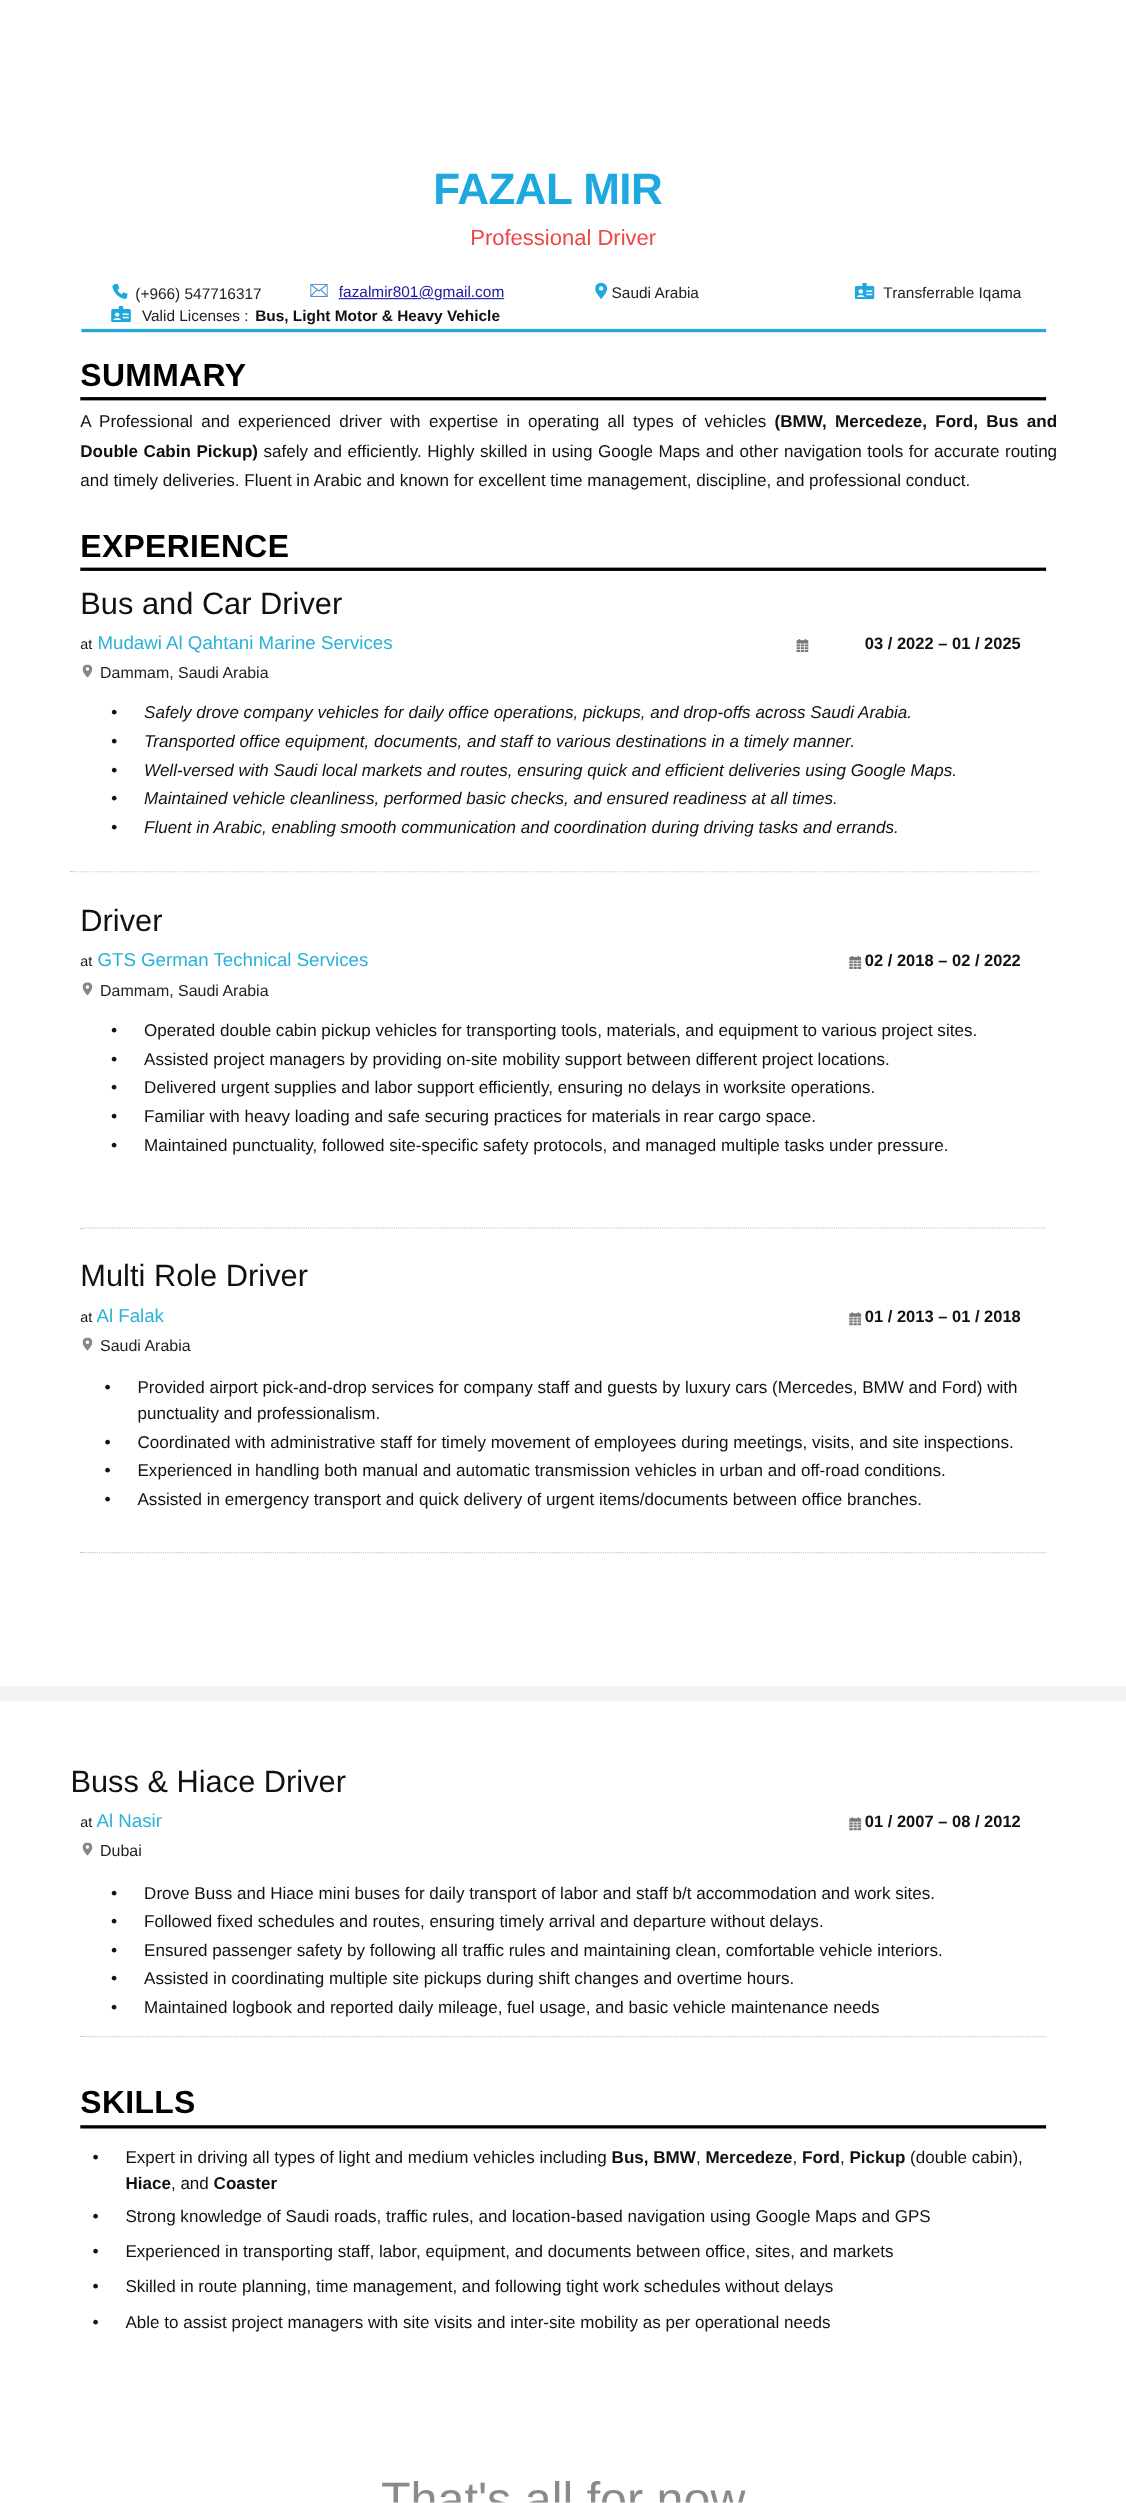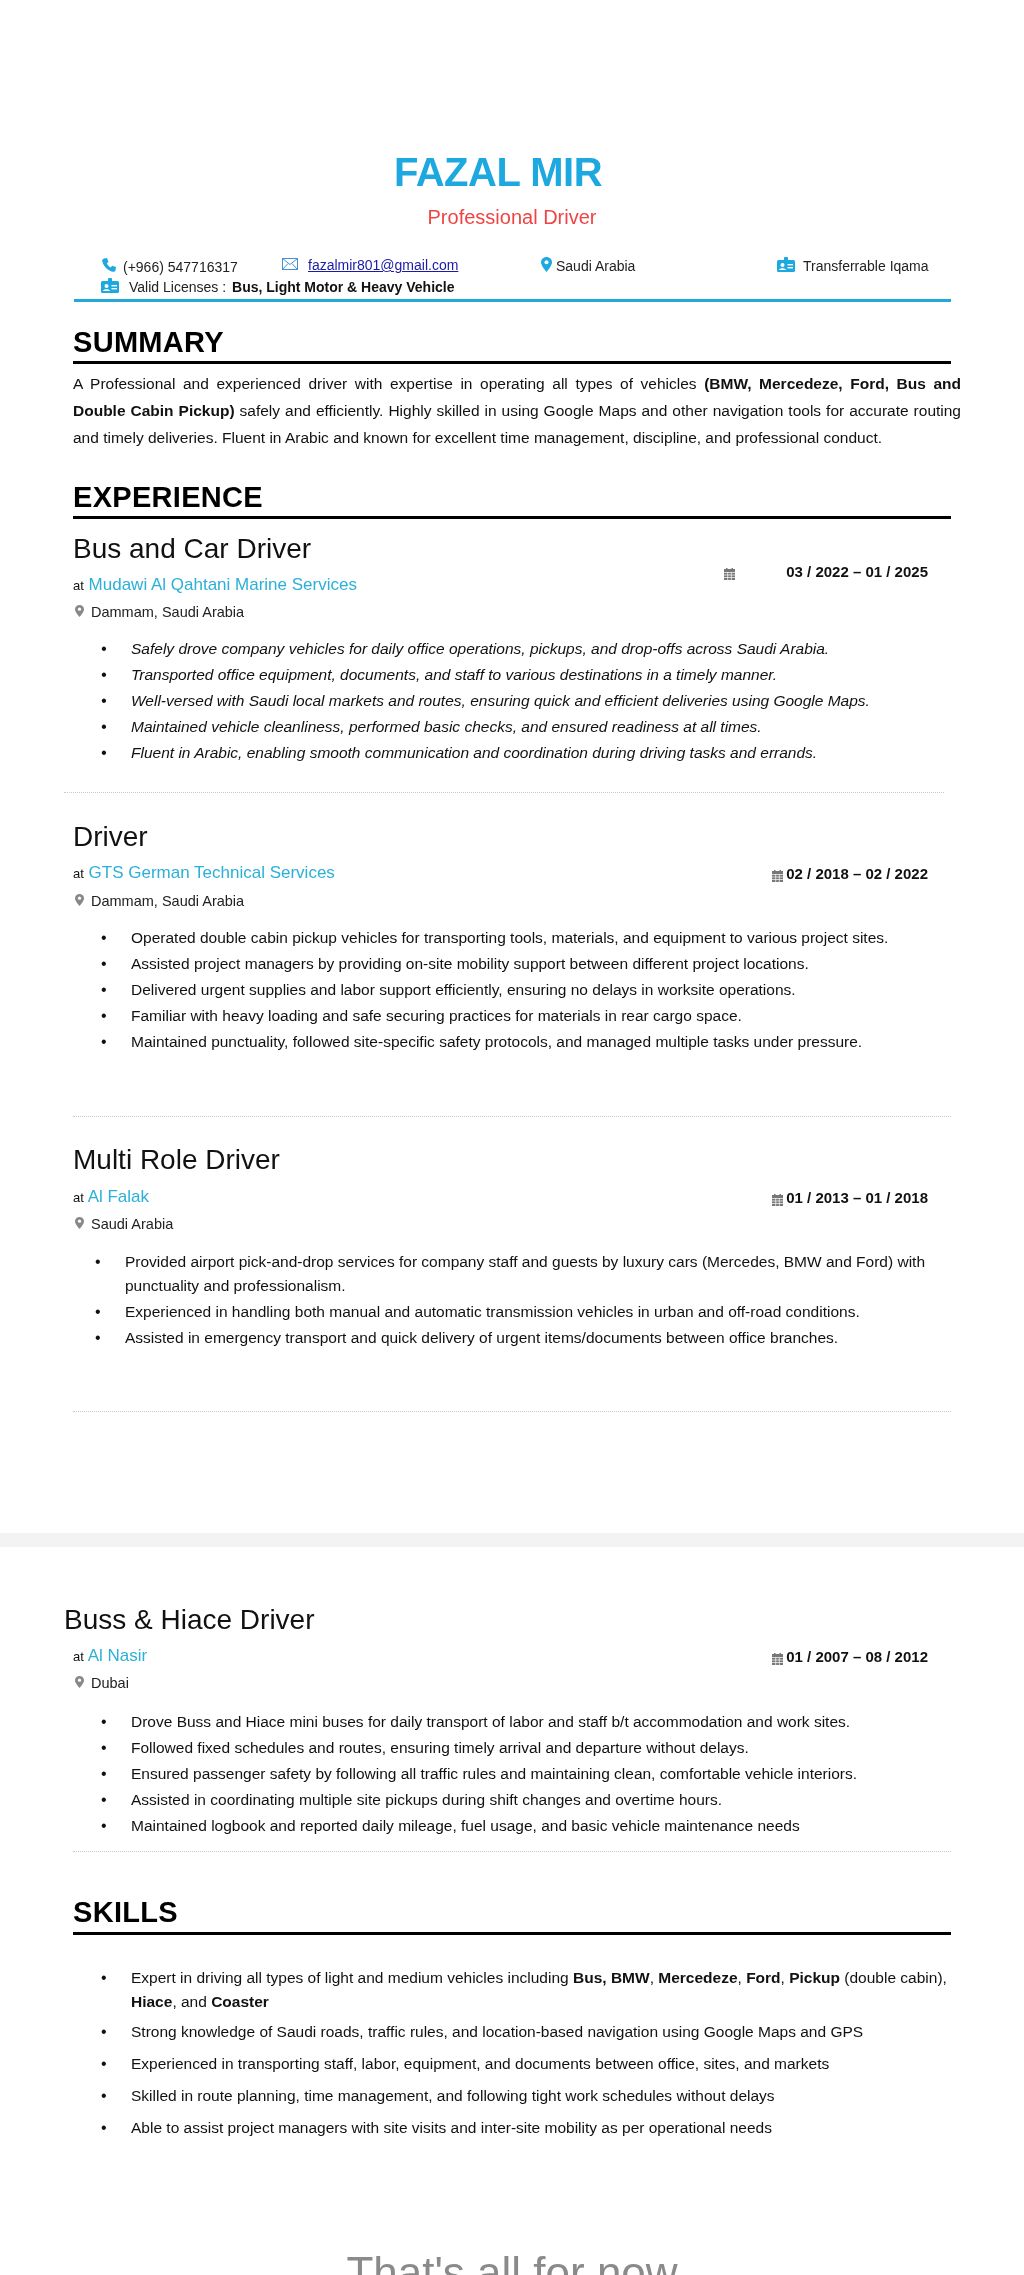--- a/index.html
+++ b/index.html
@@ -120,21 +120,21 @@
   </div>
 
   <div class="section-title" style="top:481px;">EXPERIENCE</div>
   <div class="section-rule" style="top:516px;"></div>
 
   <div class="job-title" style="top:533px;left:73px;">Bus and Car Driver</div>
   <div class="company" style="top:575px;left:73px;">
     <span class="at">at</span>
     <span class="cname">Mudawi Al Qahtani Marine Services</span>
   </div>
-  <div class="dates" style="top:563px;gap:48px;">
+  <div class="dates" style="top:577px;gap:48px;">
     <span class="cal"><svg width="11" height="12" viewBox="0 0 11 12">
           <rect x="0" y="1" width="11" height="11" fill="#777"></rect>
           <rect x="2" y="0" width="1.5" height="2.5" fill="#777"></rect>
           <rect x="7.5" y="0" width="1.5" height="2.5" fill="#777"></rect>
           <path d="M0 4.5 H11 M0 7 H11 M0 9.5 H11 M3.7 4 V12 M7.3 4 V12" stroke="#fff" stroke-width="0.7"></path>
         </svg></span>
     <span>03 / 2022 – 01 / 2025</span>
   </div>
   <div class="loc" style="top:604px;left:75px;">
     <span class="pin"><svg width="9" height="12" viewBox="0 0 9 12">
@@ -198,20 +198,21 @@
   </div>
   <div class="loc" style="top:1216px;left:75px;">
     <span class="pin"><svg width="9" height="12" viewBox="0 0 9 12">
           <path d="M4.5 0 C2 0 0 1.9 0 4.3 C0 7.2 4.5 12 4.5 12 C4.5 12 9 7.2 9 4.3 C9 1.9 7 0 4.5 0 Z" fill="#888"></path>
           <circle cx="4.5" cy="4.2" r="1.6" fill="#fff"></circle>
         </svg></span>
     <span>Saudi Arabia</span>
   </div>
   <ul class="bullets" style="top:1250px;left:67px;width:900px;">
     <li>Provided airport pick-and-drop services for company staff and guests by luxury cars (Mercedes, BMW and Ford) with punctuality and professionalism.</li>
+    <li>Coordinated with administrative staff for timely movement of employees during meetings, visits, and site inspections.</li>
     <li>Experienced in handling both manual and automatic transmission vehicles in urban and off-road conditions.</li>
     <li>Assisted in emergency transport and quick delivery of urgent items/documents between office branches.</li>
   </ul>
   <div class="dotted" style="top:1411px;left:73px;width:878px;"></div>
 </div>
 
 <div class="page-gap"></div>
 
 <div class="page page2"></div>
 
@@ -240,21 +241,21 @@
   <li>Drove Buss and Hiace mini buses for daily transport of labor and staff b/t accommodation and work sites.</li>
   <li>Followed fixed schedules and routes, ensuring timely arrival and departure without delays.</li>
   <li>Ensured passenger safety by following all traffic rules and maintaining clean, comfortable vehicle interiors.</li>
   <li>Assisted in coordinating multiple site pickups during shift changes and overtime hours.</li>
   <li>Maintained logbook and reported daily mileage, fuel usage, and basic vehicle maintenance needs</li>
 </ul>
 <div class="dotted" style="top:1851px;left:73px;width:878px;"></div>
 
 <div class="section-title" style="top:1896px;">SKILLS</div>
 <div class="section-rule" style="top:1932px;"></div>
-<ul class="bullets skills" style="top:1950px;left:73px;width:890px;margin-top:16px;">
+<ul class="bullets skills" style="top:1950px;left:56px;width:890px;">
   <li style="margin-bottom:6px;"><span>Expert in driving all types of light and medium vehicles including </span><b>Bus, BMW</b><span>, </span><b>Mercedeze</b><span>, </span><b>Ford</b><span>, </span><b>Pickup</b><span> (double cabin), </span><b>Hiace</b><span>, and </span><b>Coaster</b></li>
   <li>Strong knowledge of Saudi roads, traffic rules, and location-based navigation using Google Maps and GPS</li>
   <li>Experienced in transporting staff, labor, equipment, and documents between office, sites, and markets</li>
   <li>Skilled in route planning, time management, and following tight work schedules without delays</li>
   <li>Able to assist project managers with site visits and inter-site mobility as per operational needs</li>
 </ul>
 
 <div class="footer-text">That's all for now</div>
 
 </body></html>

